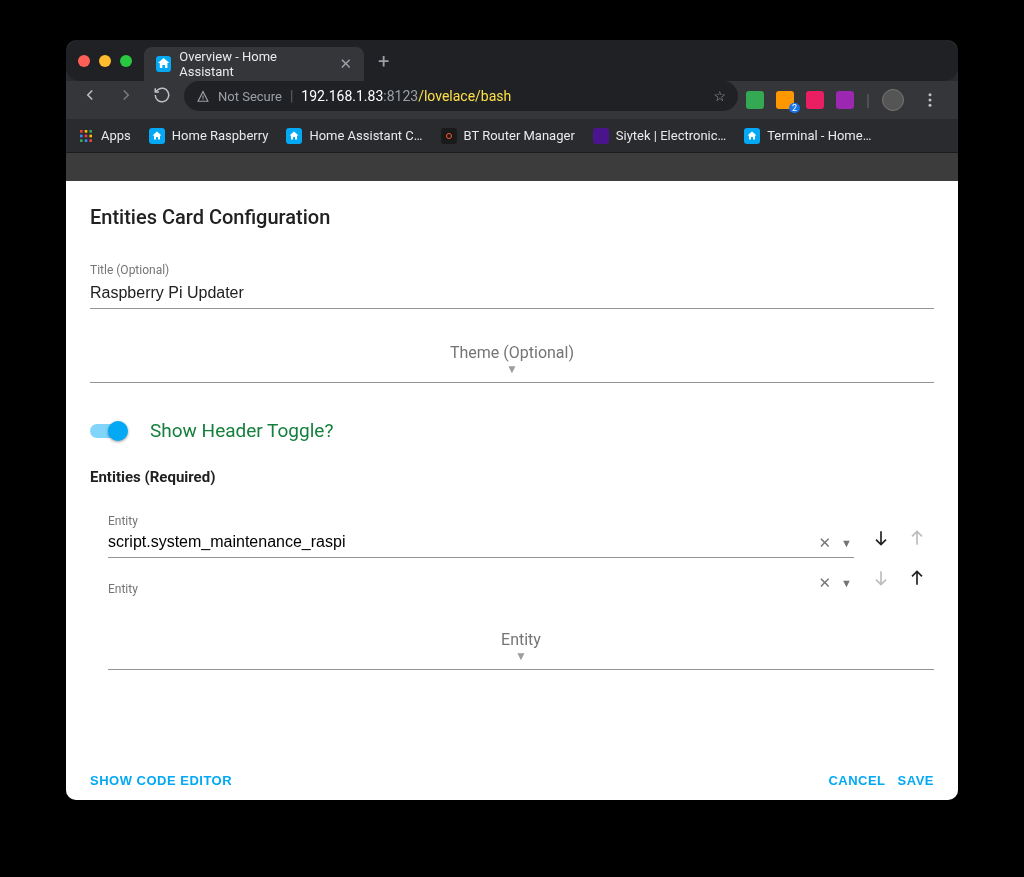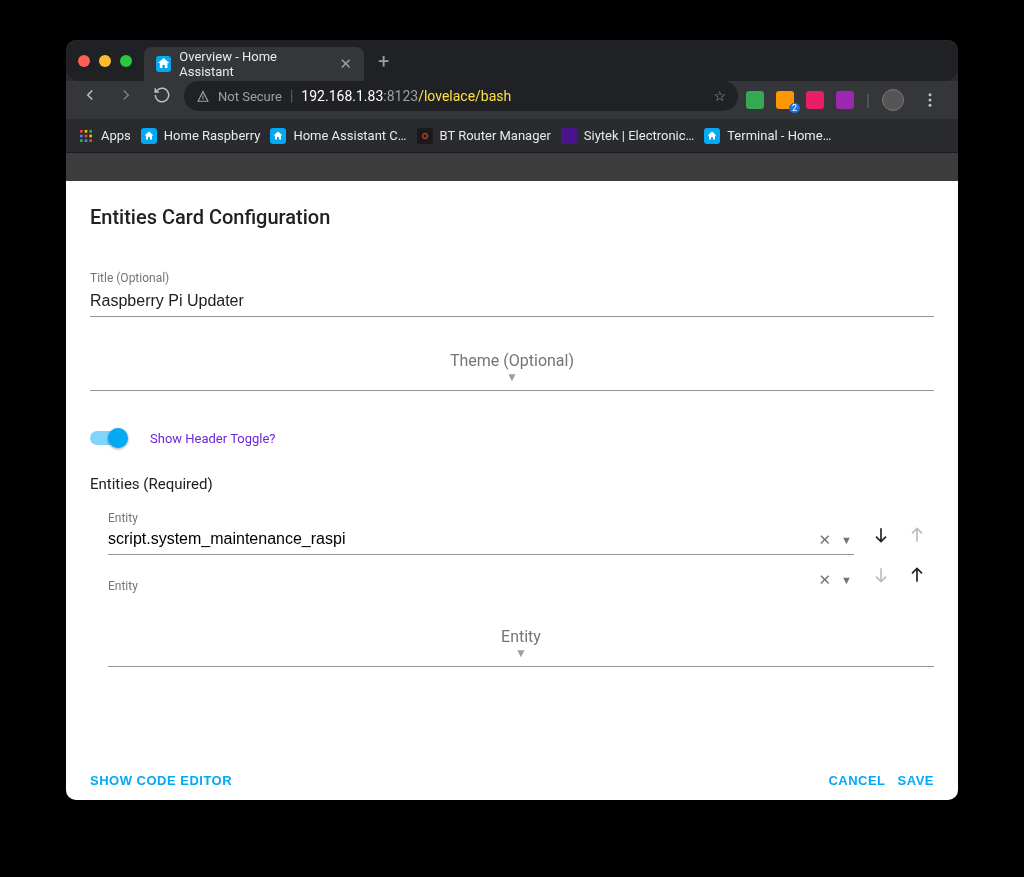--- a/index.html
+++ b/index.html
@@ -103,21 +103,21 @@
   .ext.pink{background:#e91e63;}
   .ext.purple{background:#9c27b0;}
   .avatar{width:22px;height:22px;border-radius:50%;background:#555;border:1px solid #777;}
   
   .bookmarks {
     height: 34px;
     background: #2a2b2e;
     border-bottom: 1px solid #1a1b1d;
     display:flex;
     align-items:center;
-    gap: 10px;
+    gap: 18px;
     padding: 0 12px;
     color:#e8eaed;
     font-size: 13px;
     overflow:hidden;
   }
   .bm { display:flex; align-items:center; gap:7px; cursor:pointer; white-space:nowrap;}
   .bm-icon { width:16px;height:16px;border-radius:3px;display:flex;align-items:center;justify-content:center;font-size:10px;}
   .bm-icon.ha{background:#03a9f4;color:#fff;}
   .bm-icon.apps{background:transparent;}
   .bm-icon.bt{background:#1a1a1a;}
@@ -136,21 +136,21 @@
     color:#212121;
     padding: 24px 24px 12px 24px;
     display:flex;
     flex-direction:column;
   }
   .dialog h2 {
     font-size: 20px;
     font-weight: 500;
     margin-bottom: 34px;
   }
-  .field { position:relative; margin-bottom: 18px; margin-top: 8px; }
+  .field { position:relative; margin-bottom: 18px; }
   .field-label {
     font-size: 12px;
     color:#757575;
     margin-bottom: 3px;
     display:block;
   }
   .field-input, .field-select {
     width:100%;
     border:none;
     border-bottom:1px solid #949494;
@@ -169,22 +169,22 @@
   }
   .switch-track{
     position:absolute; left:0; top:4px; width:34px; height:14px;
     background:#81d4fa; border-radius:7px;
   }
   .switch-thumb{
     position:absolute; right:0; top:1px; width:20px;height:20px;
     background:#03a9f4; border-radius:50%;
     box-shadow:0 1px 3px rgba(0,0,0,0.4);
   }
-  .toggle-label{ font-size:13px; color:#6d28d9;}
-  .section-title{ font-size:15px; font-weight:400; margin-bottom: 18px;}
+  .toggle-label{ font-size:19px; color:#15803d;}
+  .section-title{ font-size:15px; font-weight:700; margin-bottom: 28px;}
   .entity-row{
     display:flex; align-items:flex-end; gap:10px; margin-bottom:10px; padding-left:18px;
   }
   .entity-field{ flex:1; position:relative;}
   .entity-label{ font-size:12px; color:#757575; display:block; margin-bottom:2px;}
   .entity-input{
     width:100%; border:none; border-bottom:1px solid #949494;
     font-size:16px; padding:3px 48px 6px 0; outline:none; background:transparent;
   }
   .inline-icons{

